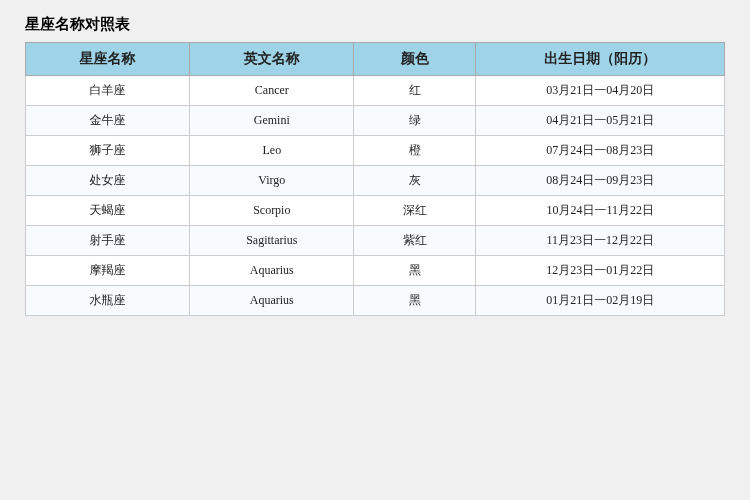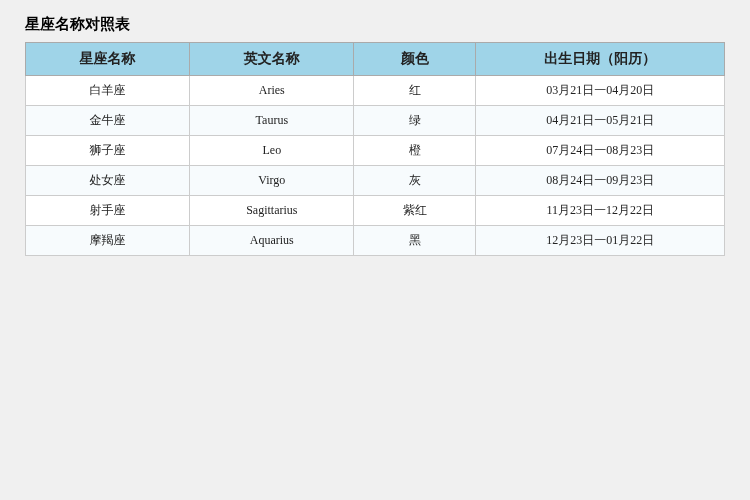--- a/index.html
+++ b/index.html
@@ -66,49 +66,61 @@
       <tr>
         <th>星座名称</th>
         <th>英文名称</th>
         <th>颜色</th>
         <th>出生日期（阳历）</th>
       </tr>
     </thead>
     <tbody id="table-body">
     <tr>
           <td>白羊座</td>
-          <td>Aries</td>
+          <td>Cancer</td>
           <td>红</td>
           <td>03月21日一04月20日</td>
         </tr>
         <tr>
           <td>金牛座</td>
-          <td>Taurus</td>
+          <td>Gemini</td>
           <td>绿</td>
           <td>04月21日一05月21日</td>
         </tr>
         <tr>
           <td>狮子座</td>
           <td>Leo</td>
           <td>橙</td>
           <td>07月24日一08月23日</td>
         </tr>
         <tr>
           <td>处女座</td>
           <td>Virgo</td>
           <td>灰</td>
           <td>08月24日一09月23日</td>
         </tr>
         <tr>
+          <td>天蝎座</td>
+          <td>Scorpio</td>
+          <td>深红</td>
+          <td>10月24日一11月22日</td>
+        </tr>
+        <tr>
           <td>射手座</td>
           <td>Sagittarius</td>
           <td>紫红</td>
           <td>11月23日一12月22日</td>
         </tr>
         <tr>
           <td>摩羯座</td>
           <td>Aquarius</td>
           <td>黑</td>
           <td>12月23日一01月22日</td>
         </tr>
+        <tr>
+          <td>水瓶座</td>
+          <td>Aquarius</td>
+          <td>黑</td>
+          <td>01月21日一02月19日</td>
+        </tr>
       </tbody>
   </table>
 </div>
 
 </body></html>

